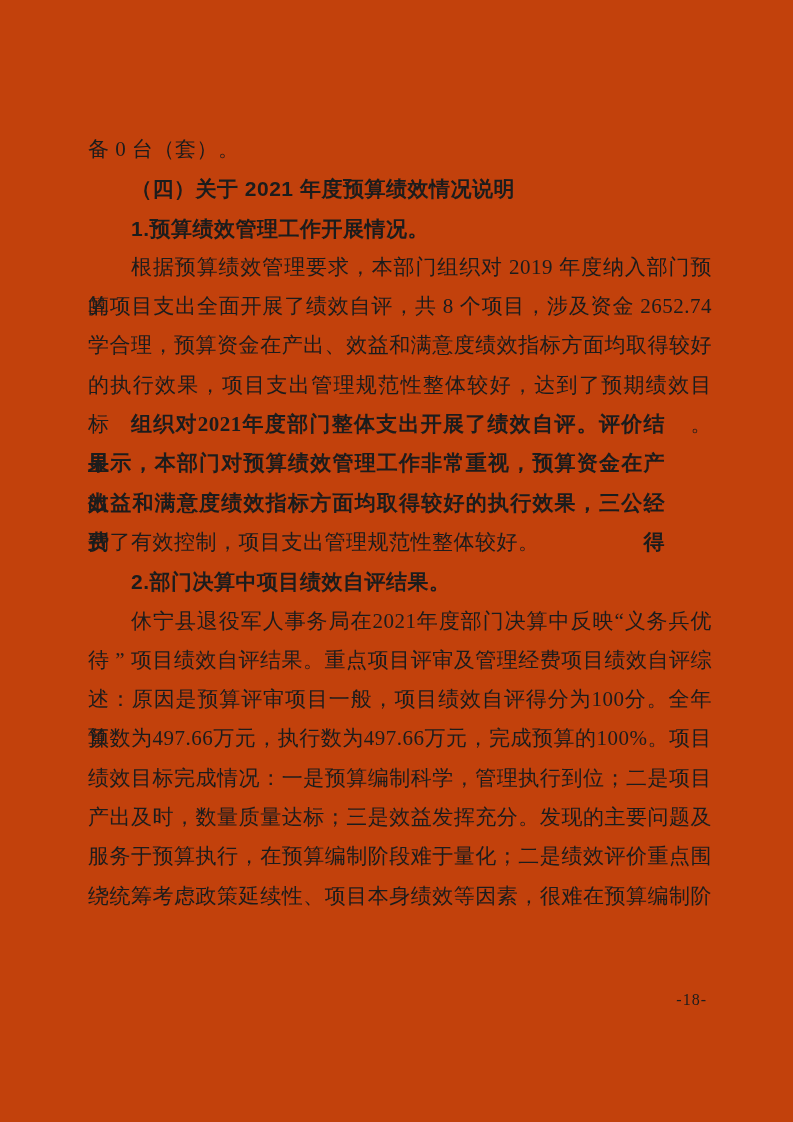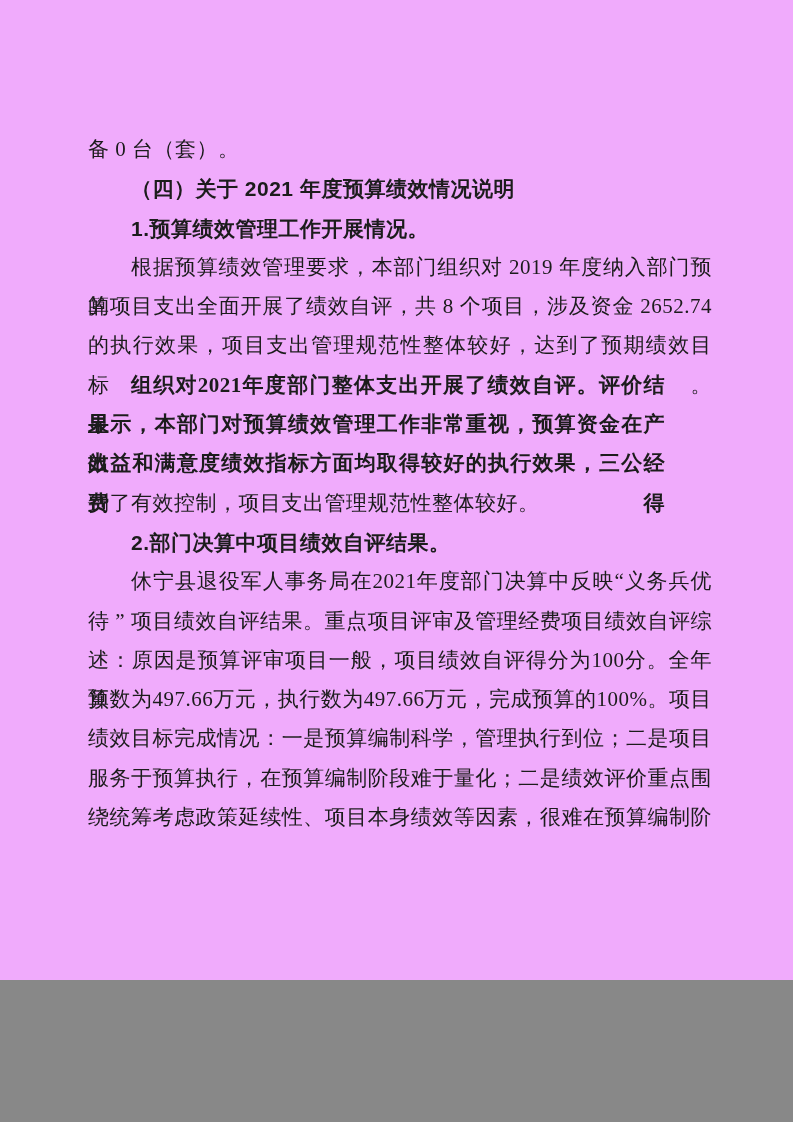--- a/index.html
+++ b/index.html
@@ -3,22 +3,22 @@
 <meta charset="utf-8">
 <style>
   html, body {
     margin: 0;
     padding: 0;
     background: #888;
   }
   .page {
     position: relative;
     width: 793px;
-    height: 980px;
-    background: #f0abfc;
+    height: 1122px;
+    background: #c2410c;
     margin: 0 auto;
     overflow: hidden;
     font-family: "Liberation Serif", "DejaVu Serif", serif;
     color: #1c1c1c;
   }
   .content {
     position: absolute;
     left: 88px;
     top: 130px;
     width: 624px;
@@ -60,28 +60,30 @@
 </head>
 <body>
 
 <div class="page">
   <div class="content">
     <div class="line">备 0 台（套）。</div>
     <div class="line heading indent">（四）关于 2021 年度预算绩效情况说明</div>
     <div class="line heading indent">1.预算绩效管理工作开展情况。</div>
     <div class="line just indent">根据预算绩效管理要求，本部门组织对 2019 年度纳入部门预算</div>
     <div class="line just">的项目支出全面开展了绩效自评，共 8 个项目，涉及资金 2652.74</div>
+    <div class="line just">学合理，预算资金在产出、效益和满意度绩效指标方面均取得较好</div>
     <div class="line just">的执行效果，项目支出管理规范性整体较好，达到了预期绩效目标。</div>
     <div class="line narrow just indent">组织对2021年度部门整体支出开展了绩效自评。评价结果</div>
     <div class="line narrow just">显示，本部门对预算绩效管理工作非常重视，预算资金在产出、</div>
     <div class="line narrow just">效益和满意度绩效指标方面均取得较好的执行效果，三公经费得</div>
     <div class="line">到了有效控制，项目支出管理规范性整体较好。</div>
     <div class="line heading indent">2.部门决算中项目绩效自评结果。</div>
     <div class="line just indent">休宁县退役军人事务局在2021年度部门决算中反映“义务兵优</div>
     <div class="line just">待 ” 项目绩效自评结果。重点项目评审及管理经费项目绩效自评综</div>
     <div class="line just">述：原因是预算评审项目一般，项目绩效自评得分为100分。全年预</div>
     <div class="line just">算数为497.66万元，执行数为497.66万元，完成预算的100%。项目</div>
     <div class="line just">绩效目标完成情况：一是预算编制科学，管理执行到位；二是项目</div>
+    <div class="line just">产出及时，数量质量达标；三是效益发挥充分。发现的主要问题及</div>
     <div class="line just">服务于预算执行，在预算编制阶段难于量化；二是绩效评价重点围</div>
     <div class="line just">绕统筹考虑政策延续性、项目本身绩效等因素，很难在预算编制阶</div>
   </div>
   <div class="page-number">-18-</div>
 </div>
 
 </body></html>

